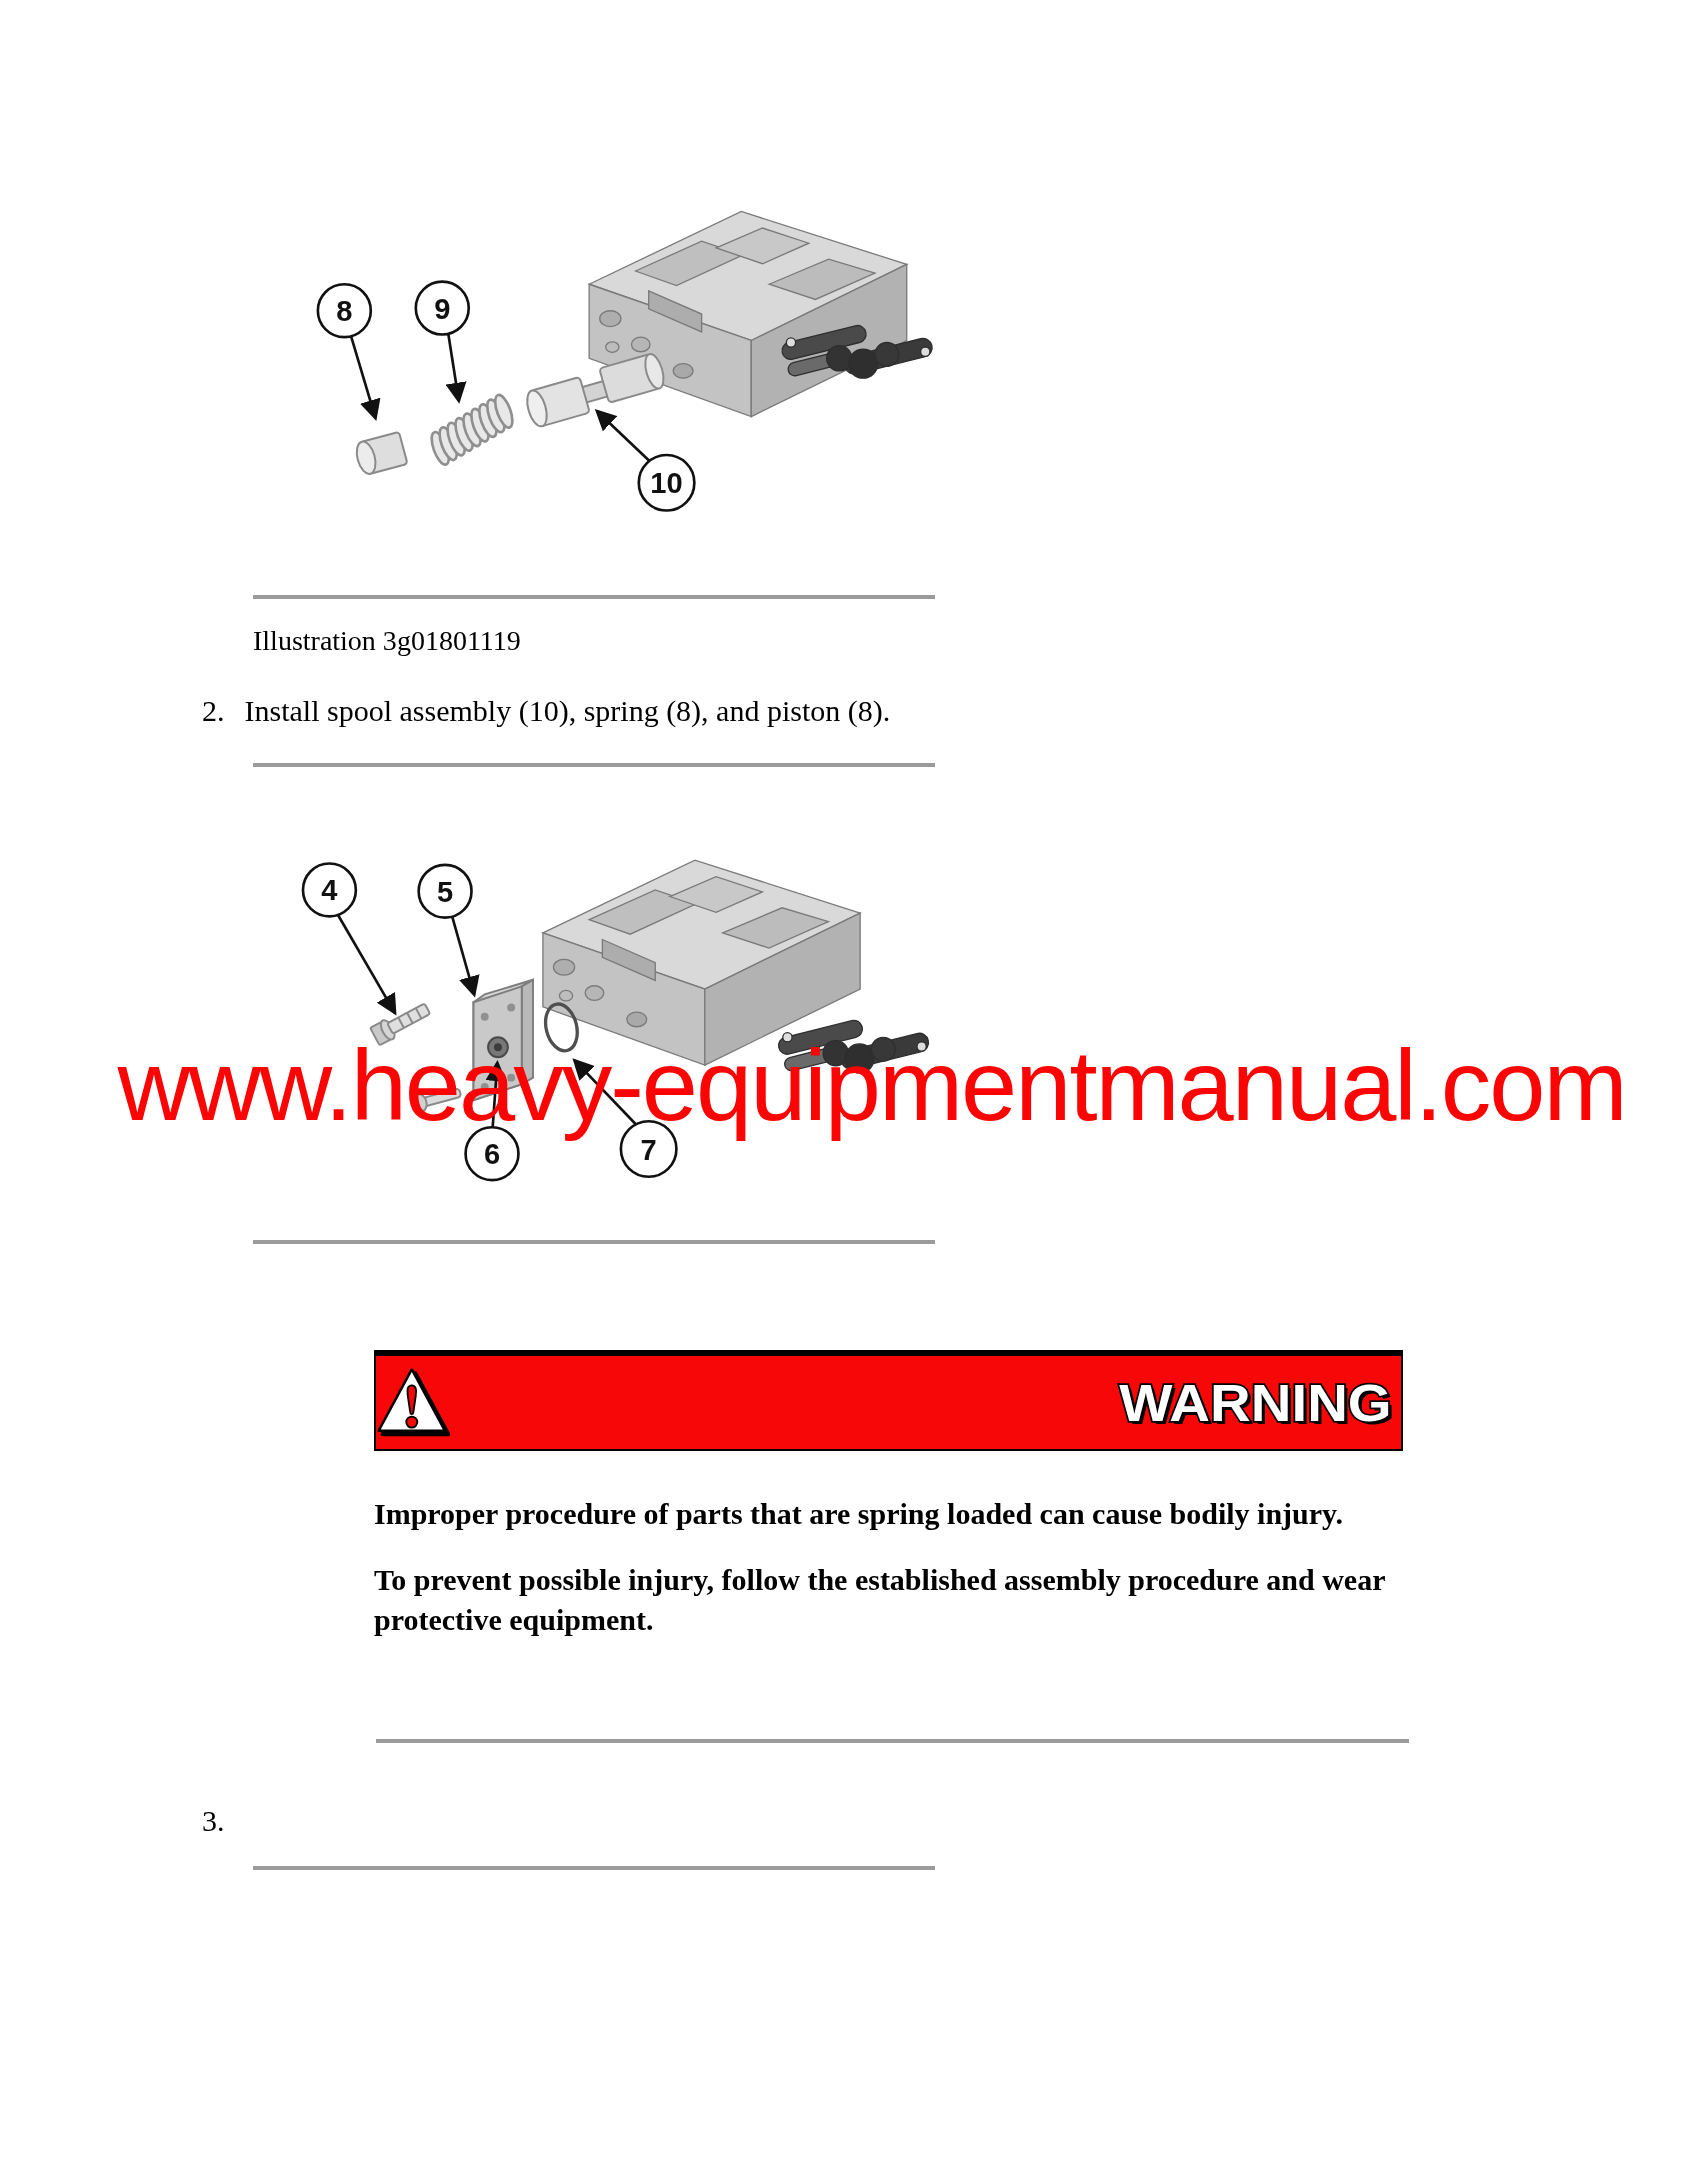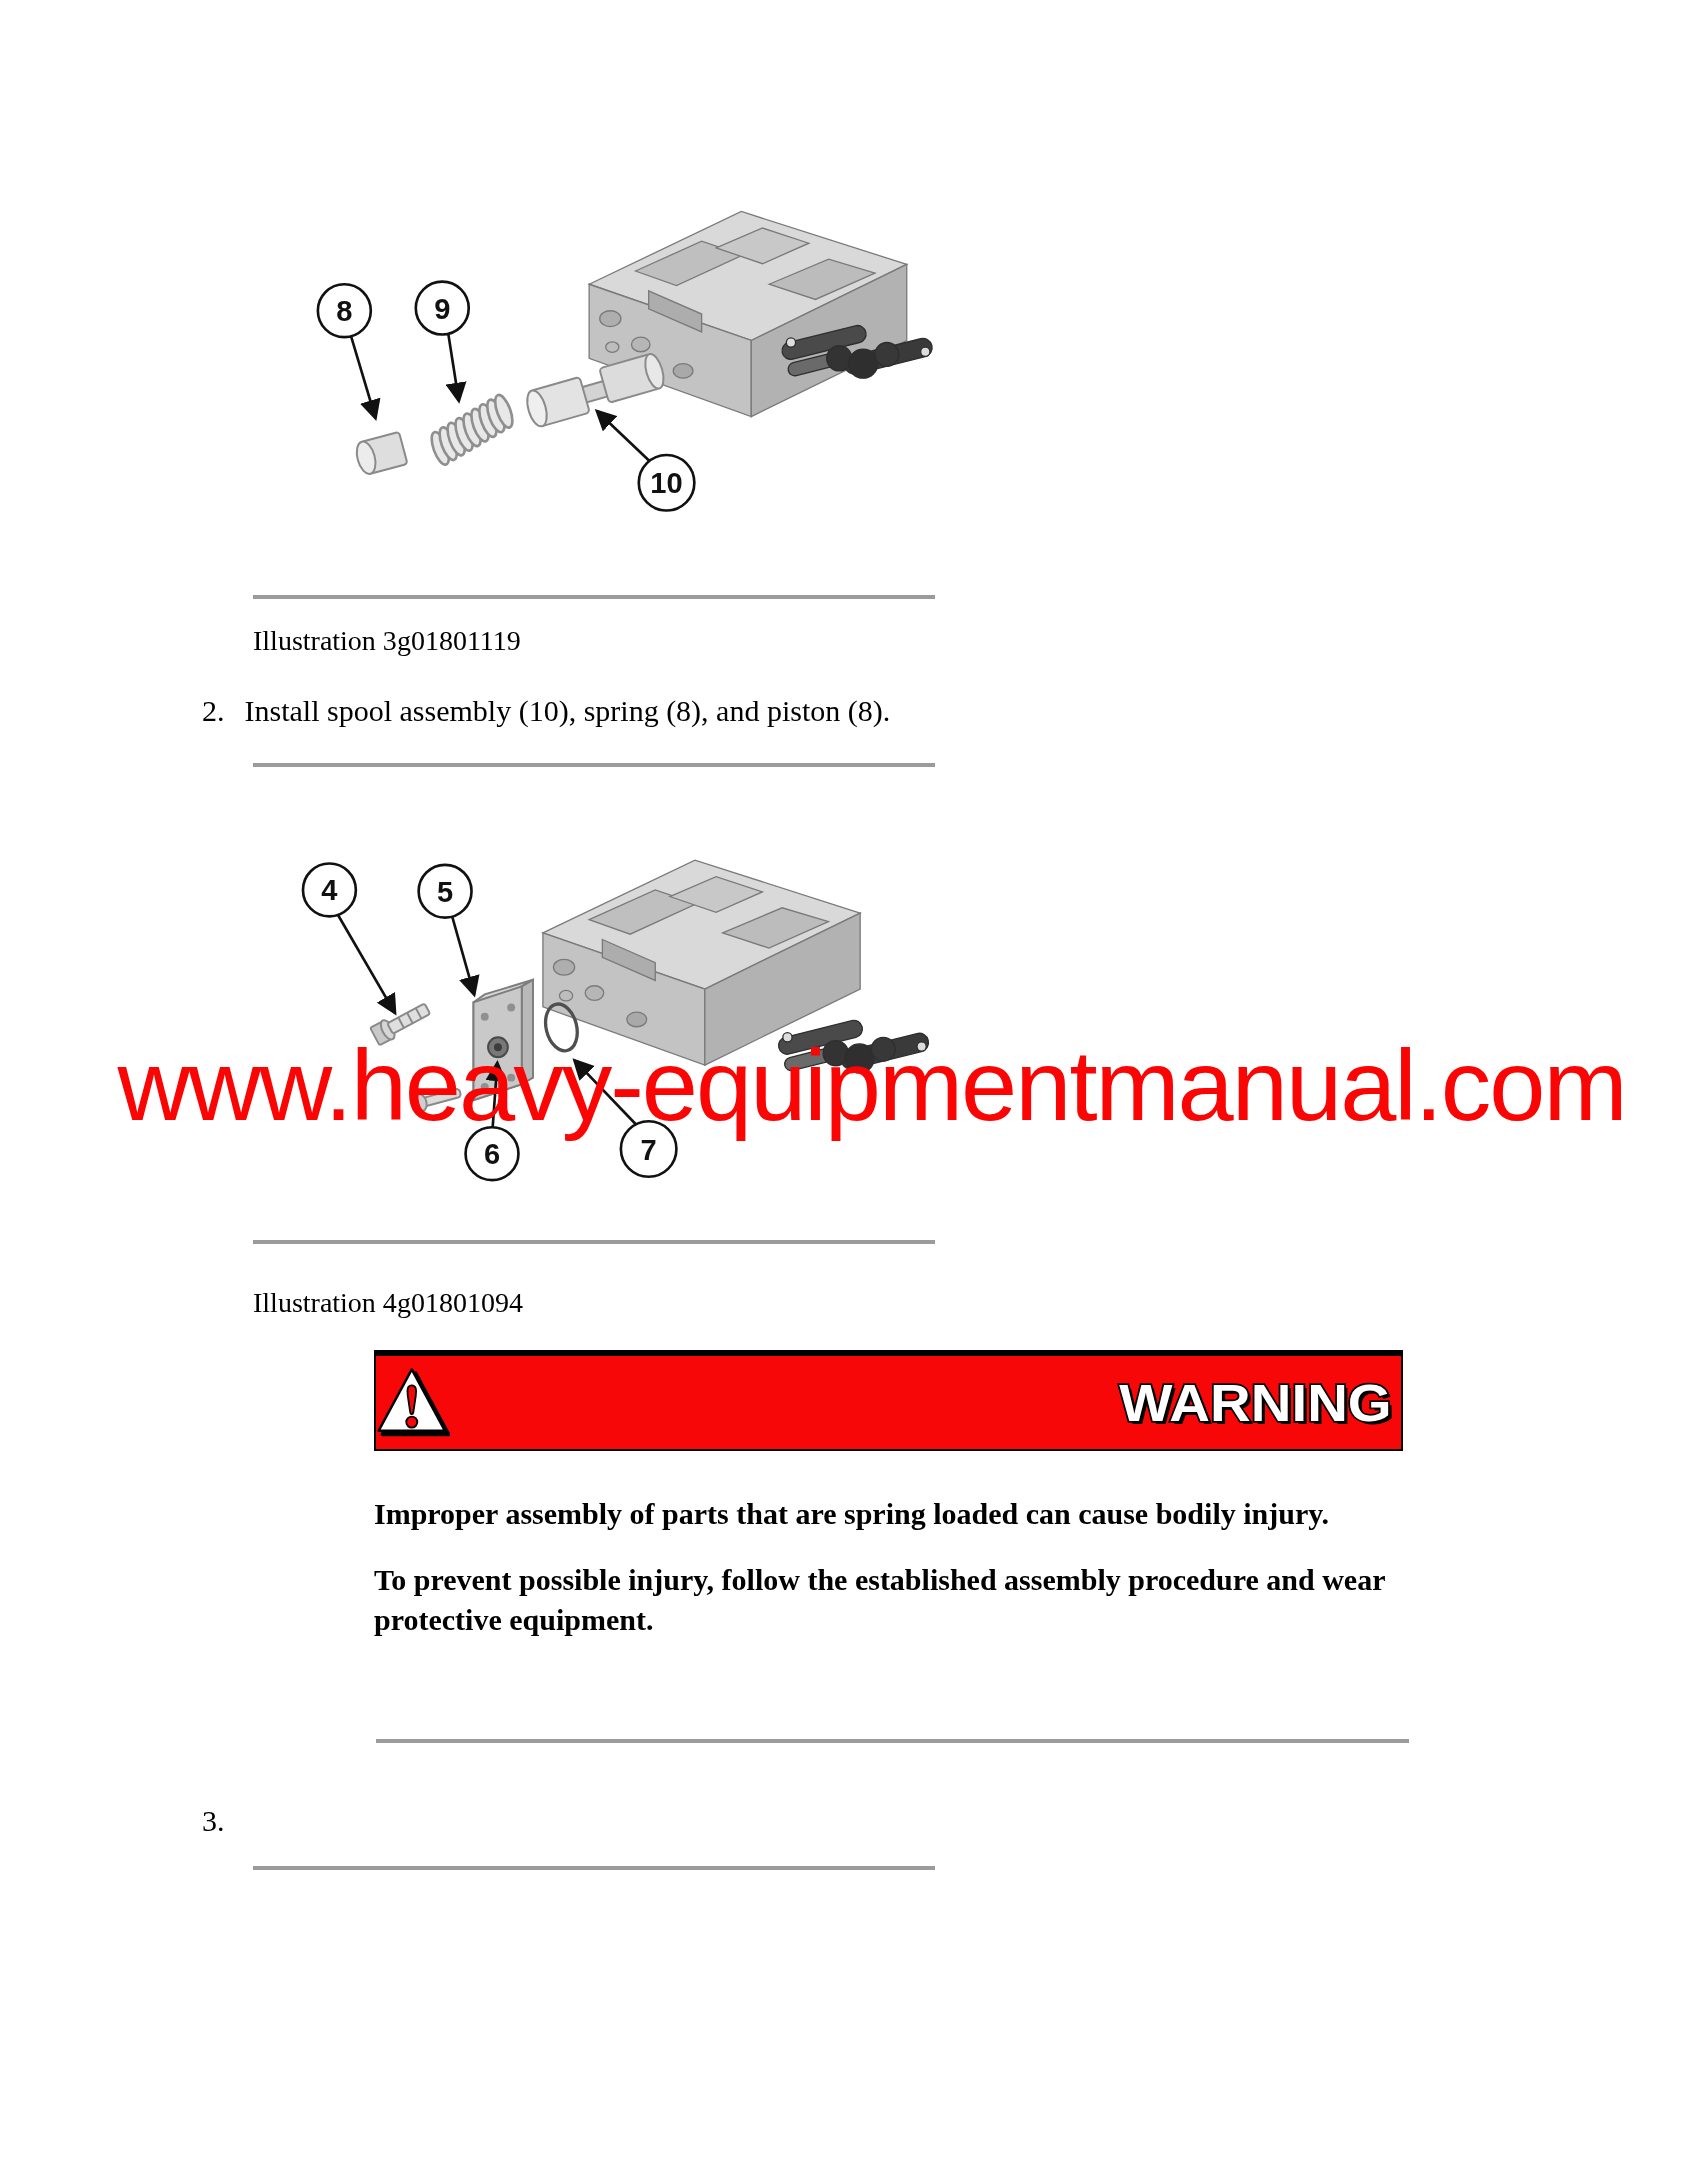--- a/index.html
+++ b/index.html
@@ -250,42 +250,38 @@
       <text x="323" y="545">6</text>
     </g>
     <g class="callout">
       <circle cx="560" cy="522" r="42"></circle>
       <text x="560" y="538">7</text>
     </g>
   </svg>
 
   <div id="divider-c" class="divider"></div>
 
-  <div id="caption-2" class="caption-row">
-    <span>Illustration 4</span>
-    <span>g01801094</span>
-  </div>
 
   <div id="watermark">www.heavy-equipmentmanual.com</div>
 
   <div id="warning-banner">
     <svg width="74" height="71" viewBox="0 0 120 116">
       <polygon points="64,10 118,110 10,110" fill="#000000" stroke="#000000" stroke-width="6" stroke-linejoin="round"></polygon>
       <polygon points="58,4 112,104 4,104" fill="#ffffff" stroke="#000000" stroke-width="4" stroke-linejoin="round"></polygon>
       <path d="M58,30 C65,30 66,37 64.5,47 L60.5,74 C60,78 56,78 55.5,74 L51.5,47 C50,37 51,30 58,30 Z" fill="#f70707" stroke="#000000" stroke-width="3"></path>
       <circle cx="58" cy="90" r="9" fill="#f70707" stroke="#000000" stroke-width="3"></circle>
     </svg>
     <svg width="291" height="61" viewBox="0 0 440 92">
       <text x="14" y="74" font-family="Liberation Sans, sans-serif" font-weight="bold" font-size="78" fill="#000000" textLength="412" lengthAdjust="spacingAndGlyphs" transform="translate(5,5)">WARNING</text>
       <text x="14" y="74" font-family="Liberation Sans, sans-serif" font-weight="bold" font-size="78" fill="#ffffff" stroke="#000000" stroke-width="5" paint-order="stroke" textLength="412" lengthAdjust="spacingAndGlyphs">WARNING</text>
     </svg>
   </div>
 
   <div id="warning-text">
-    <p>Improper assembly of parts that are spring loaded can cause bodily injury.</p>
+    <p>Improper procedure of parts that are spring loaded can cause bodily injury.</p>
     <p>To prevent possible injury, follow the established assembly procedure and wear protective equipment.</p>
   </div>
 
   <div id="divider-d" class="divider"></div>
 
   <div id="step-3" class="step-row">
     <span class="step-number">3.</span>
   </div>
 
   <div id="divider-e" class="divider"></div>

